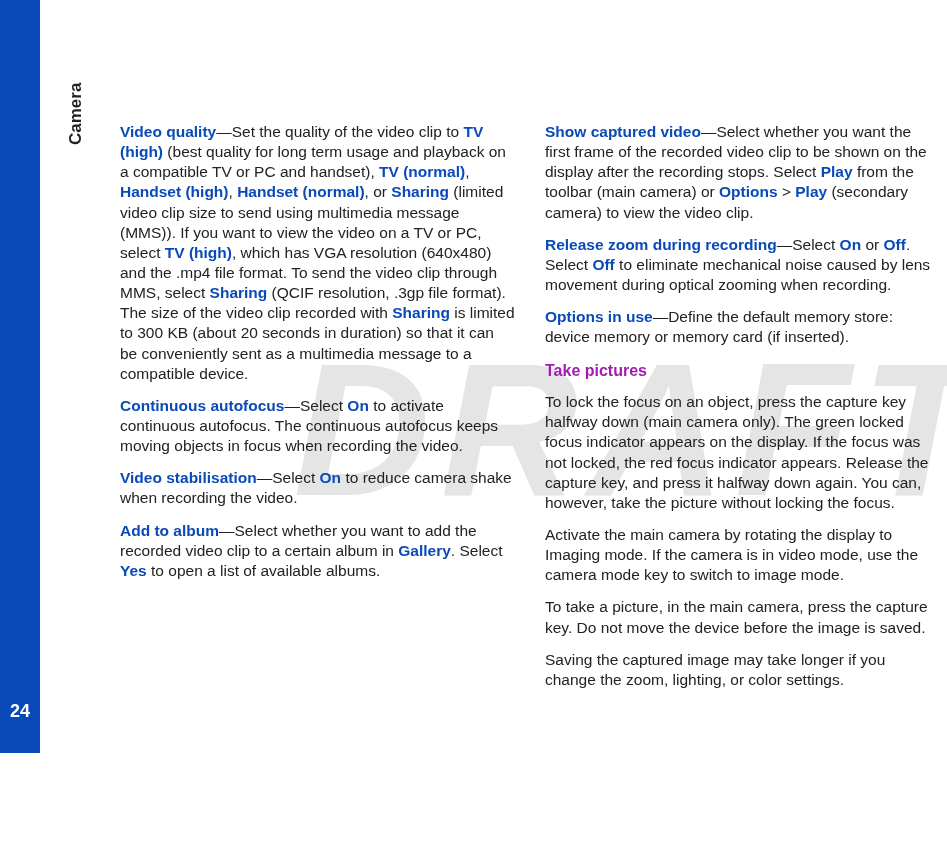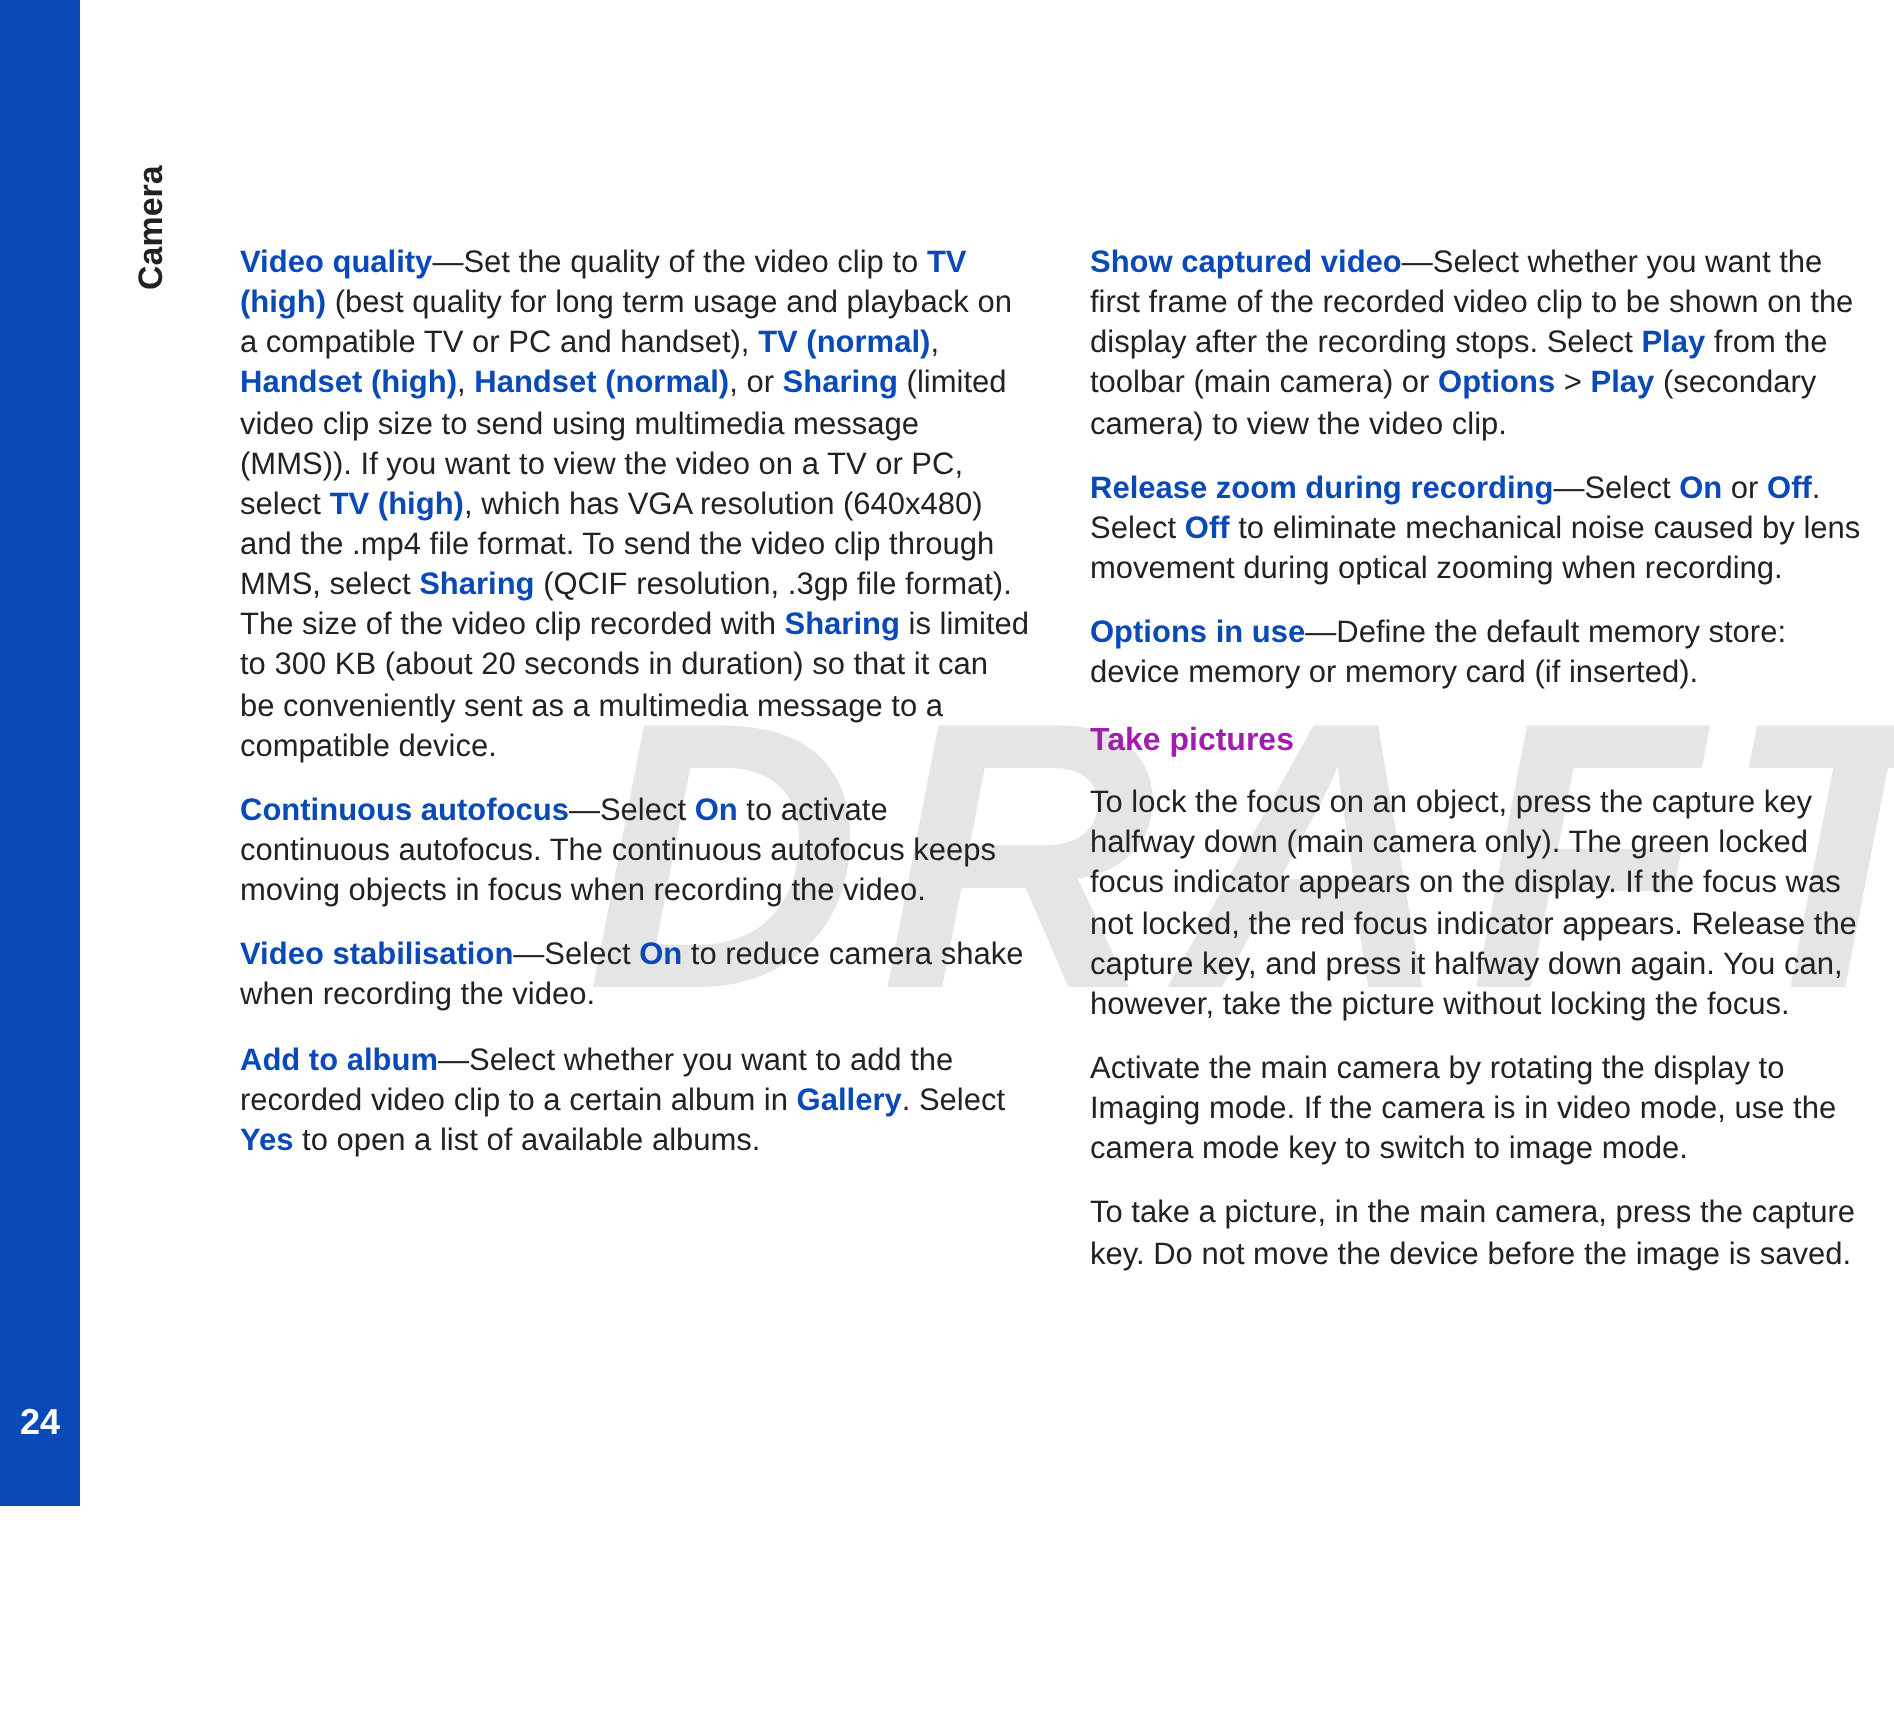--- a/index.html
+++ b/index.html
@@ -118,14 +118,15 @@
 
   <p>
     <span class="bold-term">Options in use</span><span>—Define the default memory store: device memory or memory card (if inserted).</span>
   </p>
 
   <div class="heading">Take pictures</div>
 
   <p>To lock the focus on an object, press the capture key halfway down (main camera only). The green locked focus indicator appears on the display. If the focus was not locked, the red focus indicator appears. Release the capture key, and press it halfway down again. You can, however, take the picture without locking the focus.</p>
   <p>Activate the main camera by rotating the display to Imaging mode. If the camera is in video mode, use the camera mode key to switch to image mode.</p>
   <p>To take a picture, in the main camera, press the capture key. Do not move the device before the image is saved.</p>
+  <p>Saving the captured image may take longer if you change the zoom, lighting, or color settings.</p>
 
 </div>
 
 </body></html>

